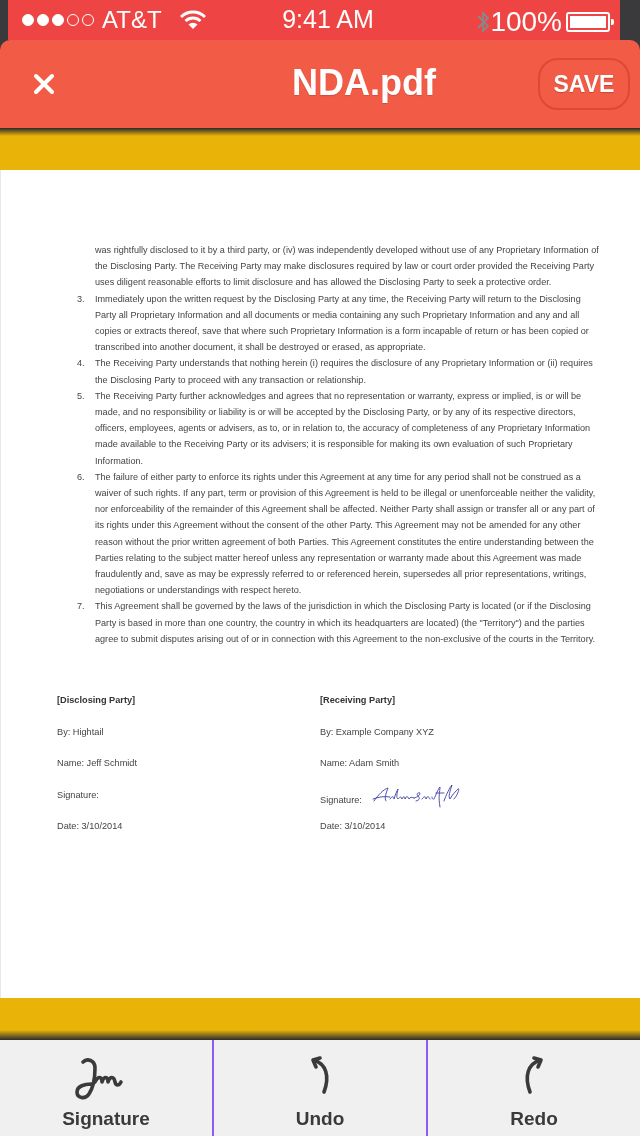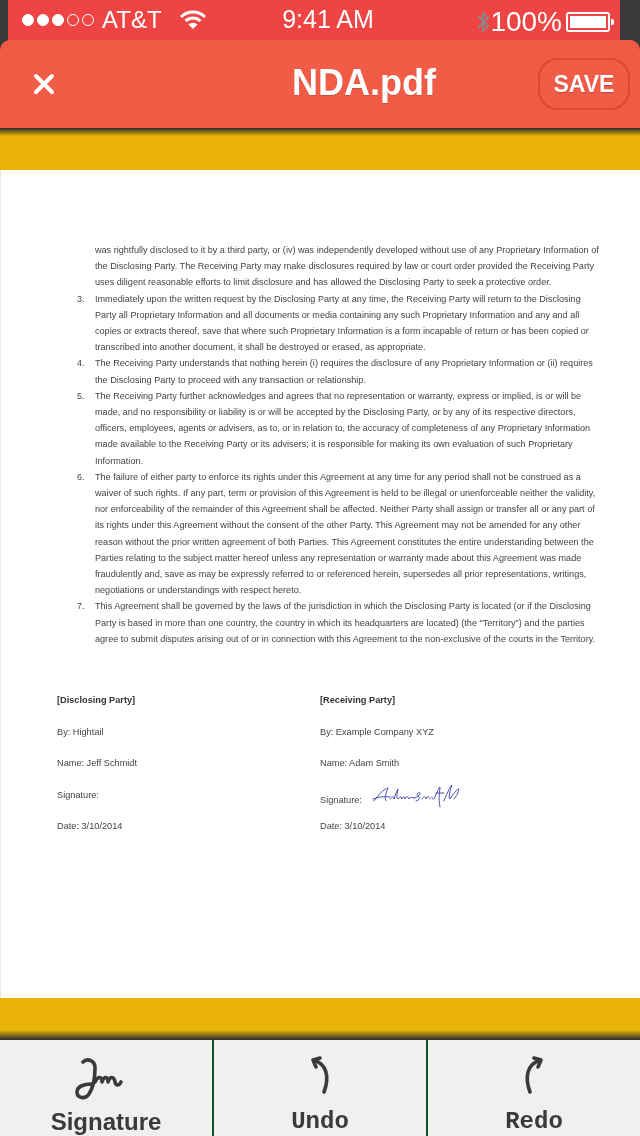--- a/index.html
+++ b/index.html
@@ -44,23 +44,23 @@
     .sig-col { position: absolute; top: 8px; }
     .sig-col.left { left: 0; }
     .sig-col.right { left: 263px; }
     .sig-line { height: 31.6px; line-height: 16px; white-space: nowrap; }
     .sig-line.heading { font-weight: bold; color: #333; }
     .sig-image { display: inline-block; vertical-align: middle; width: 94px; height: 28px; margin-left: 6px; position: relative; top: -4px; }
 
     
     .toolbar { position: absolute; top: 1040px; left: 0; width: 640px; height: 96px; background: #f0f0f0; display: flex; }
     .tool { flex: 1; position: relative; display: flex; flex-direction: column; align-items: center; cursor: pointer; }
-    .tool + .tool { border-left: 2px solid #14532d; font-family: Liberation Mono, monospace; }
+    .tool + .tool { border-left: 2px solid #8b5cf6; }
     .tool-icon { height: 54px; margin-top: 12px; display: flex; align-items: center; justify-content: center; }
-    .tool-label { font-size: 24px; font-weight: bold; color: #3a3a3a; margin-top: 2px; }
+    .tool-label { font-size: 19px; font-weight: bold; color: #3a3a3a; margin-top: 2px; }
   </style>
 </head>
 <body>
 
 <div class="status-bar">
   <div class="status-left">
     <div class="signal">
       <span class="dot on"></span>
       <span class="dot on"></span>
       <span class="dot on"></span>

